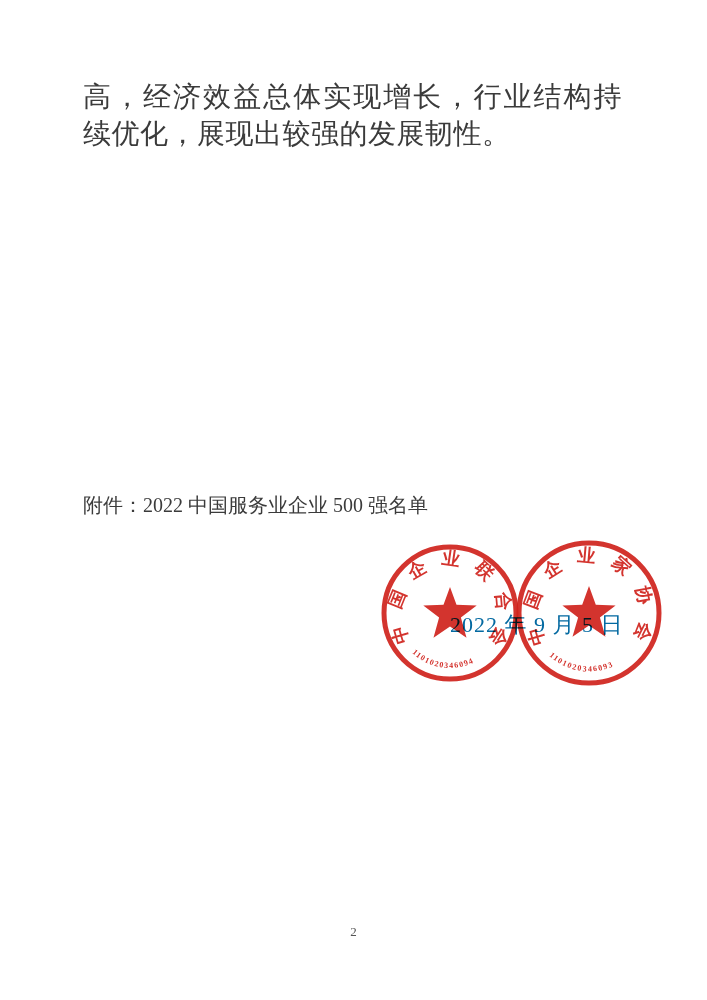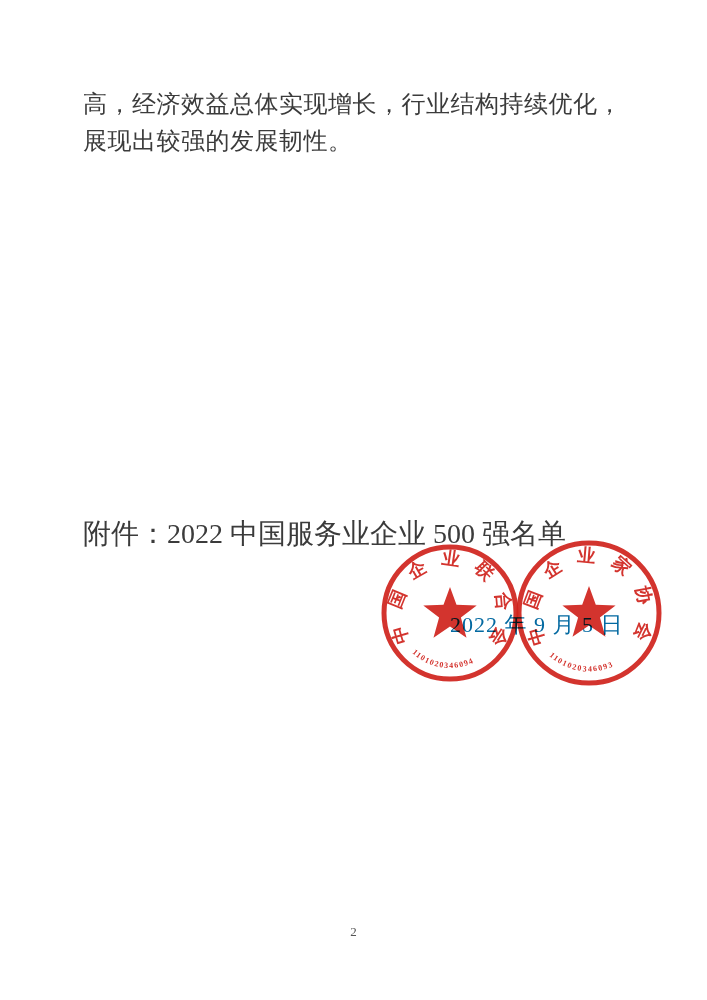--- a/index.html
+++ b/index.html
@@ -12,36 +12,34 @@
     background: #ffffff;
     overflow: hidden;
     font-family: "Liberation Serif", "DejaVu Serif", serif;
     color: #3b3b3b;
   }
   .body-text {
     position: absolute;
     left: 83px;
     top: 78px;
     width: 539px;
-    font-size: 24px;
+    font-size: 28px;
     line-height: 37px;
     text-align: justify;
     letter-spacing: 0.5px;
-    margin-top: 8px;
   }
   .body-text p { margin: 0; }
   .body-text p.indented { text-indent: 2em; }
   .attachment-line {
     position: absolute;
     left: 83px;
     top: 490px;
     width: 539px;
-    font-size: 28px;
+    font-size: 20px;
     line-height: 30px;
-    margin-top: 29px;
   }
   .stamp {
     position: absolute;
     opacity: 0.92;
   }
   .stamp-left  { left: 379px; top: 542px; }
   .stamp-right { left: 514px; top: 538px; }
   .stamp text {
     font-family: "Liberation Serif", "DejaVu Serif", serif;
     font-weight: bold;

